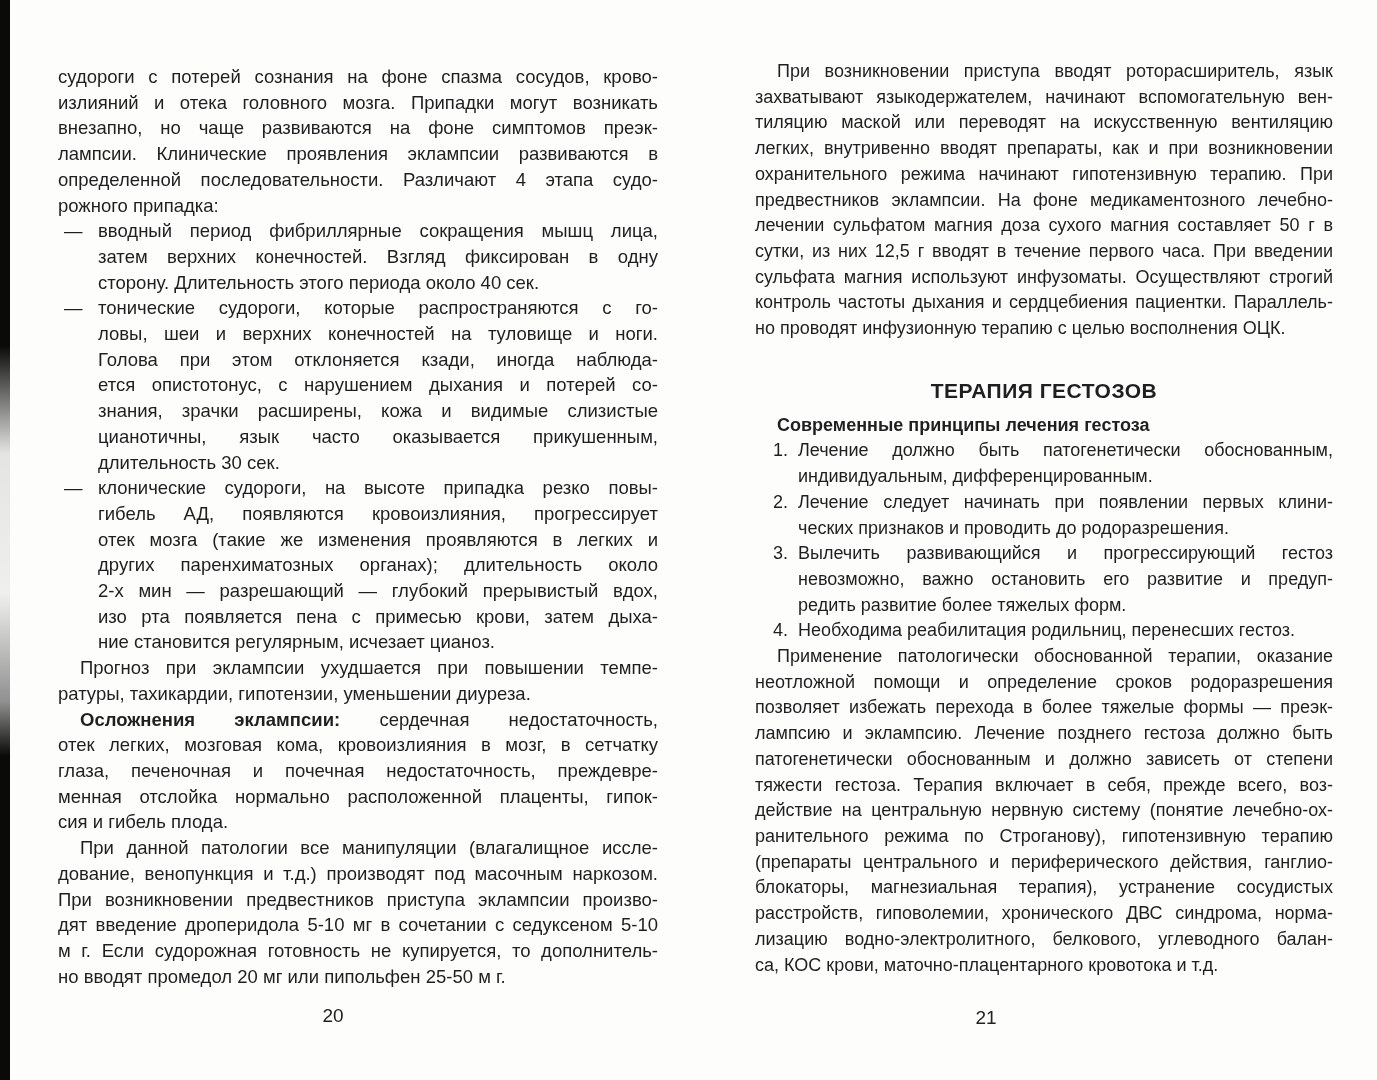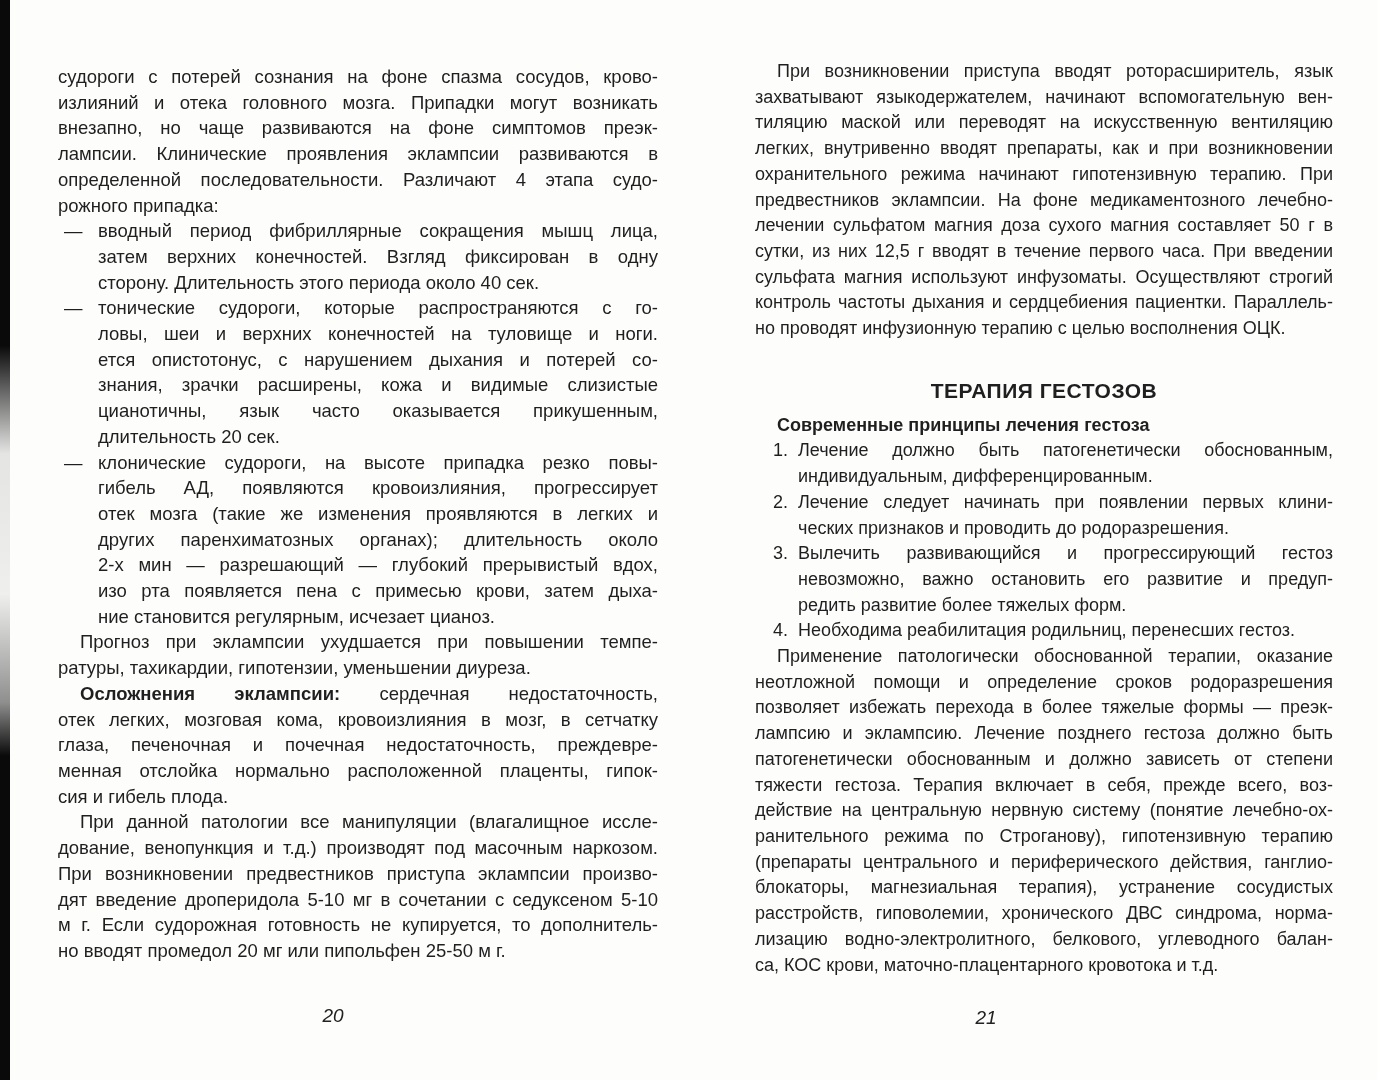--- a/index.html
+++ b/index.html
@@ -45,21 +45,21 @@
     font-size: 21px; line-height: 30px;
     margin: 34px 0 0 0; letter-spacing: 0.5px;
   }
   .blk.h2 {
     font-weight: bold; margin-top: 7px;
     text-indent: 22px;
   }
 
   .page-number {
     position: absolute; width: 600px; text-align: center;
-    font-size: 19px; color: #222; font-style: italic;
+    font-size: 19px; color: #222;
   }
   .page-number.left  { left: 33px;  top: 1005px; }
   .page-number.right { left: 697px; top: 1007px; width: 578px; }
 </style>
 </head>
 <body>
 
 <div class="edge-strip"></div>
 
 <div class="page-body left" id="page-left">
@@ -74,24 +74,25 @@
     <div class="blk dash">
       <span class="marker">—</span>
       <div class="tl">вводный период фибриллярные сокращения мышц лица,</div>
       <div class="tl">затем верхних конечностей. Взгляд фиксирован в одну</div>
       <div class="tl last">сторону. Длительность этого периода около 40 сек.</div>
     </div>
     <div class="blk dash">
       <span class="marker">—</span>
       <div class="tl">тонические судороги, которые распространяются с го-</div>
       <div class="tl">ловы, шеи и верхних конечностей на туловище и ноги.</div>
+      <div class="tl">Голова при этом отклоняется кзади, иногда наблюда-</div>
       <div class="tl">ется опистотонус, с нарушением дыхания и потерей со-</div>
       <div class="tl">знания, зрачки расширены, кожа и видимые слизистые</div>
       <div class="tl">цианотичны, язык часто оказывается прикушенным,</div>
-      <div class="tl last">длительность 20 сек.</div>
+      <div class="tl last">длительность 30 сек.</div>
     </div>
     <div class="blk dash">
       <span class="marker">—</span>
       <div class="tl">клонические судороги, на высоте припадка резко повы-</div>
       <div class="tl">гибель АД, появляются кровоизлияния, прогрессирует</div>
       <div class="tl">отек мозга (такие же изменения проявляются в легких и</div>
       <div class="tl">других паренхиматозных органах); длительность около</div>
       <div class="tl">2-х мин — разрешающий — глубокий прерывистый вдох,</div>
       <div class="tl">изо рта появляется пена с примесью крови, затем дыха-</div>
       <div class="tl last">ние становится регулярным, исчезает цианоз.</div>

